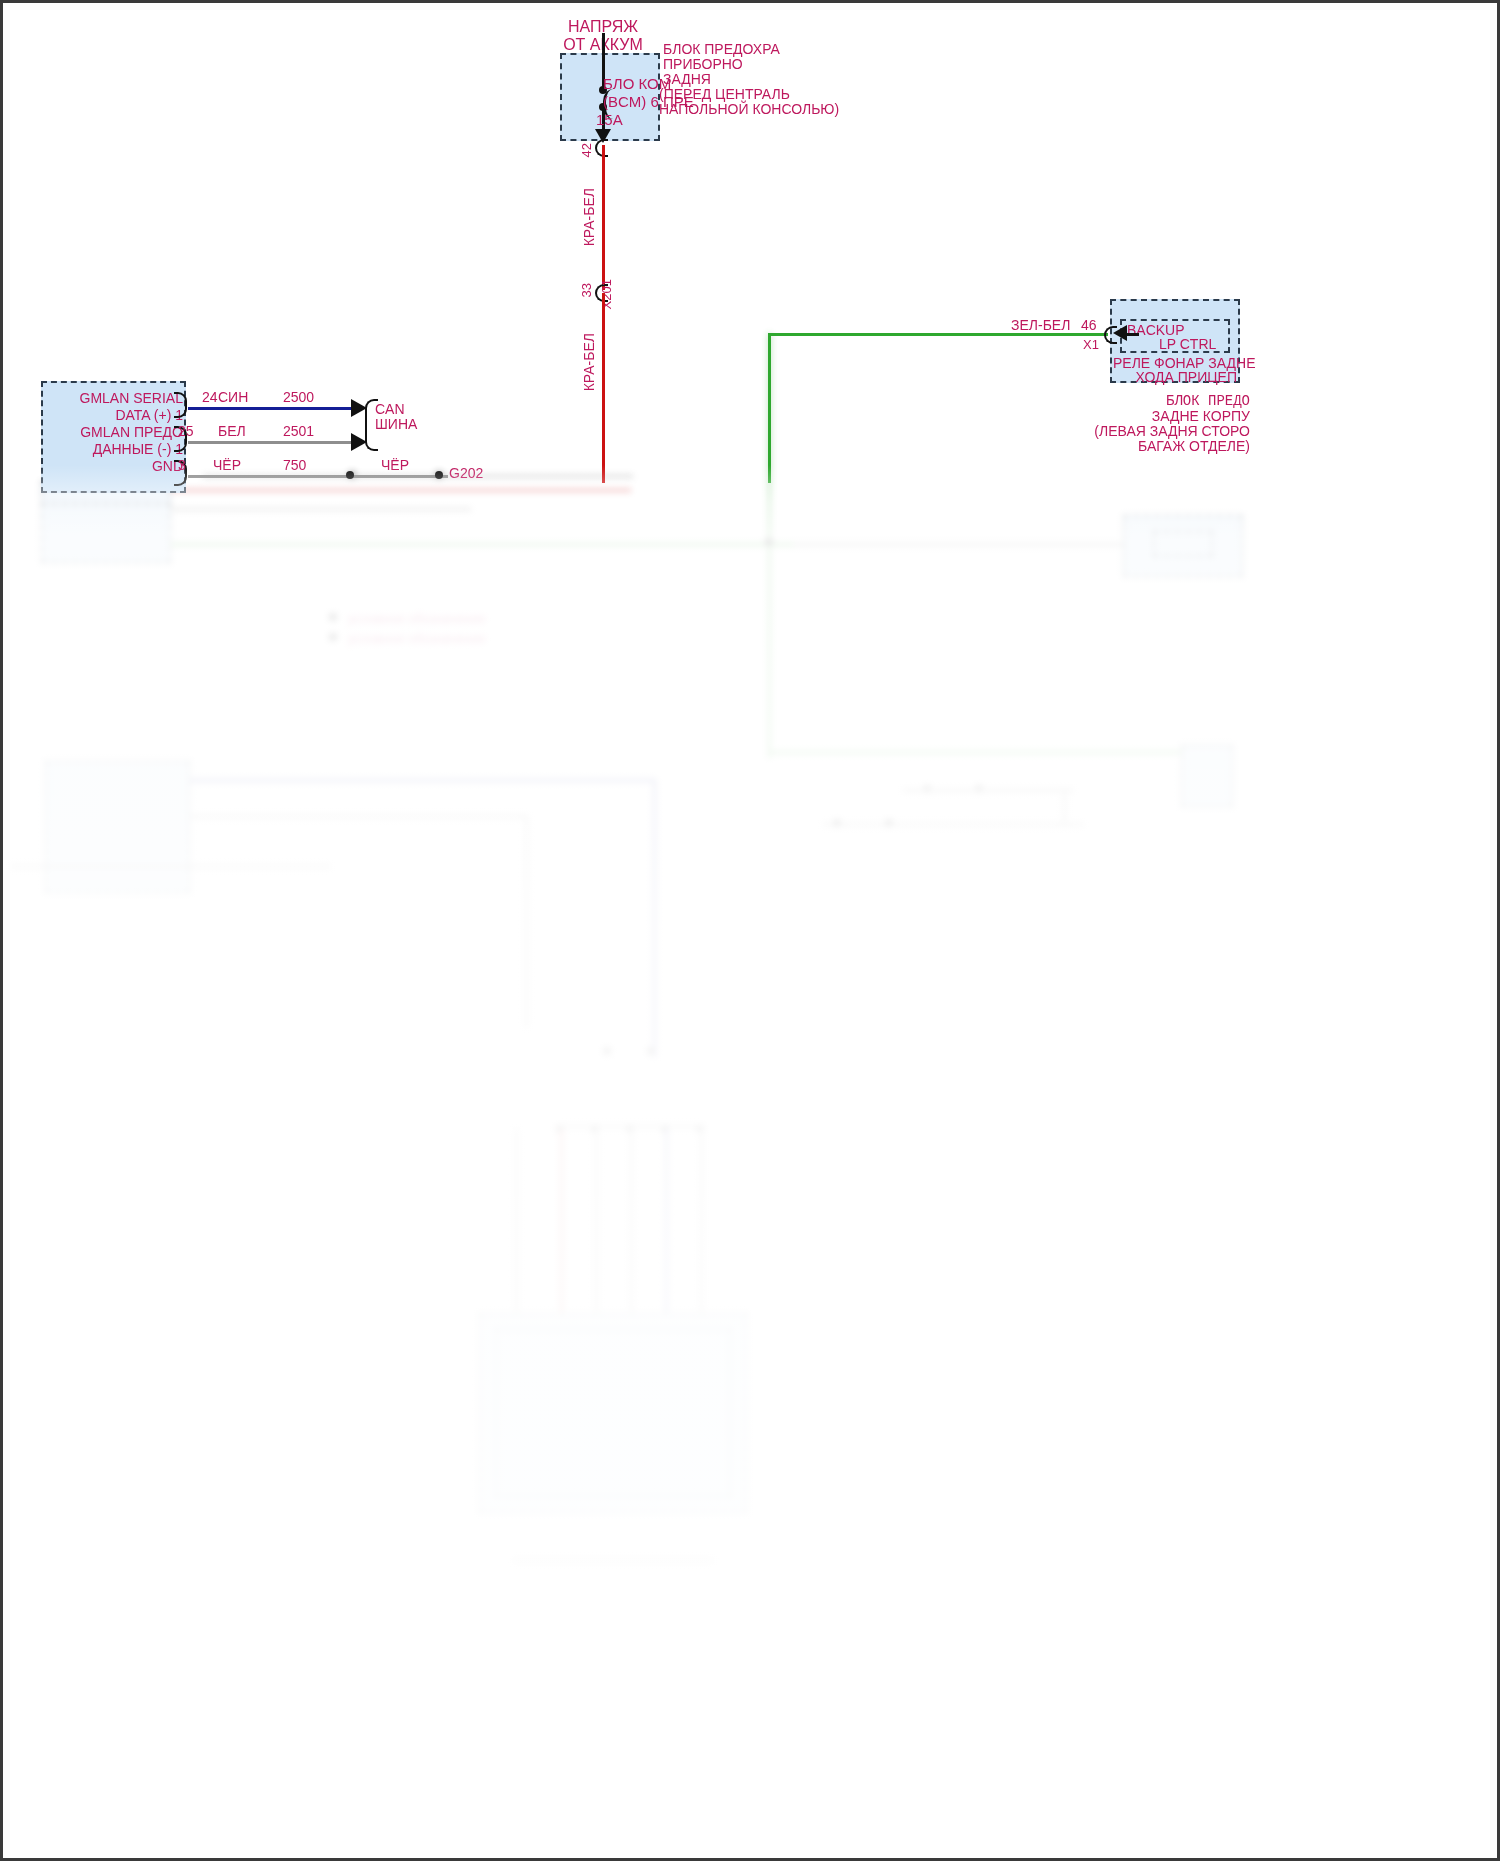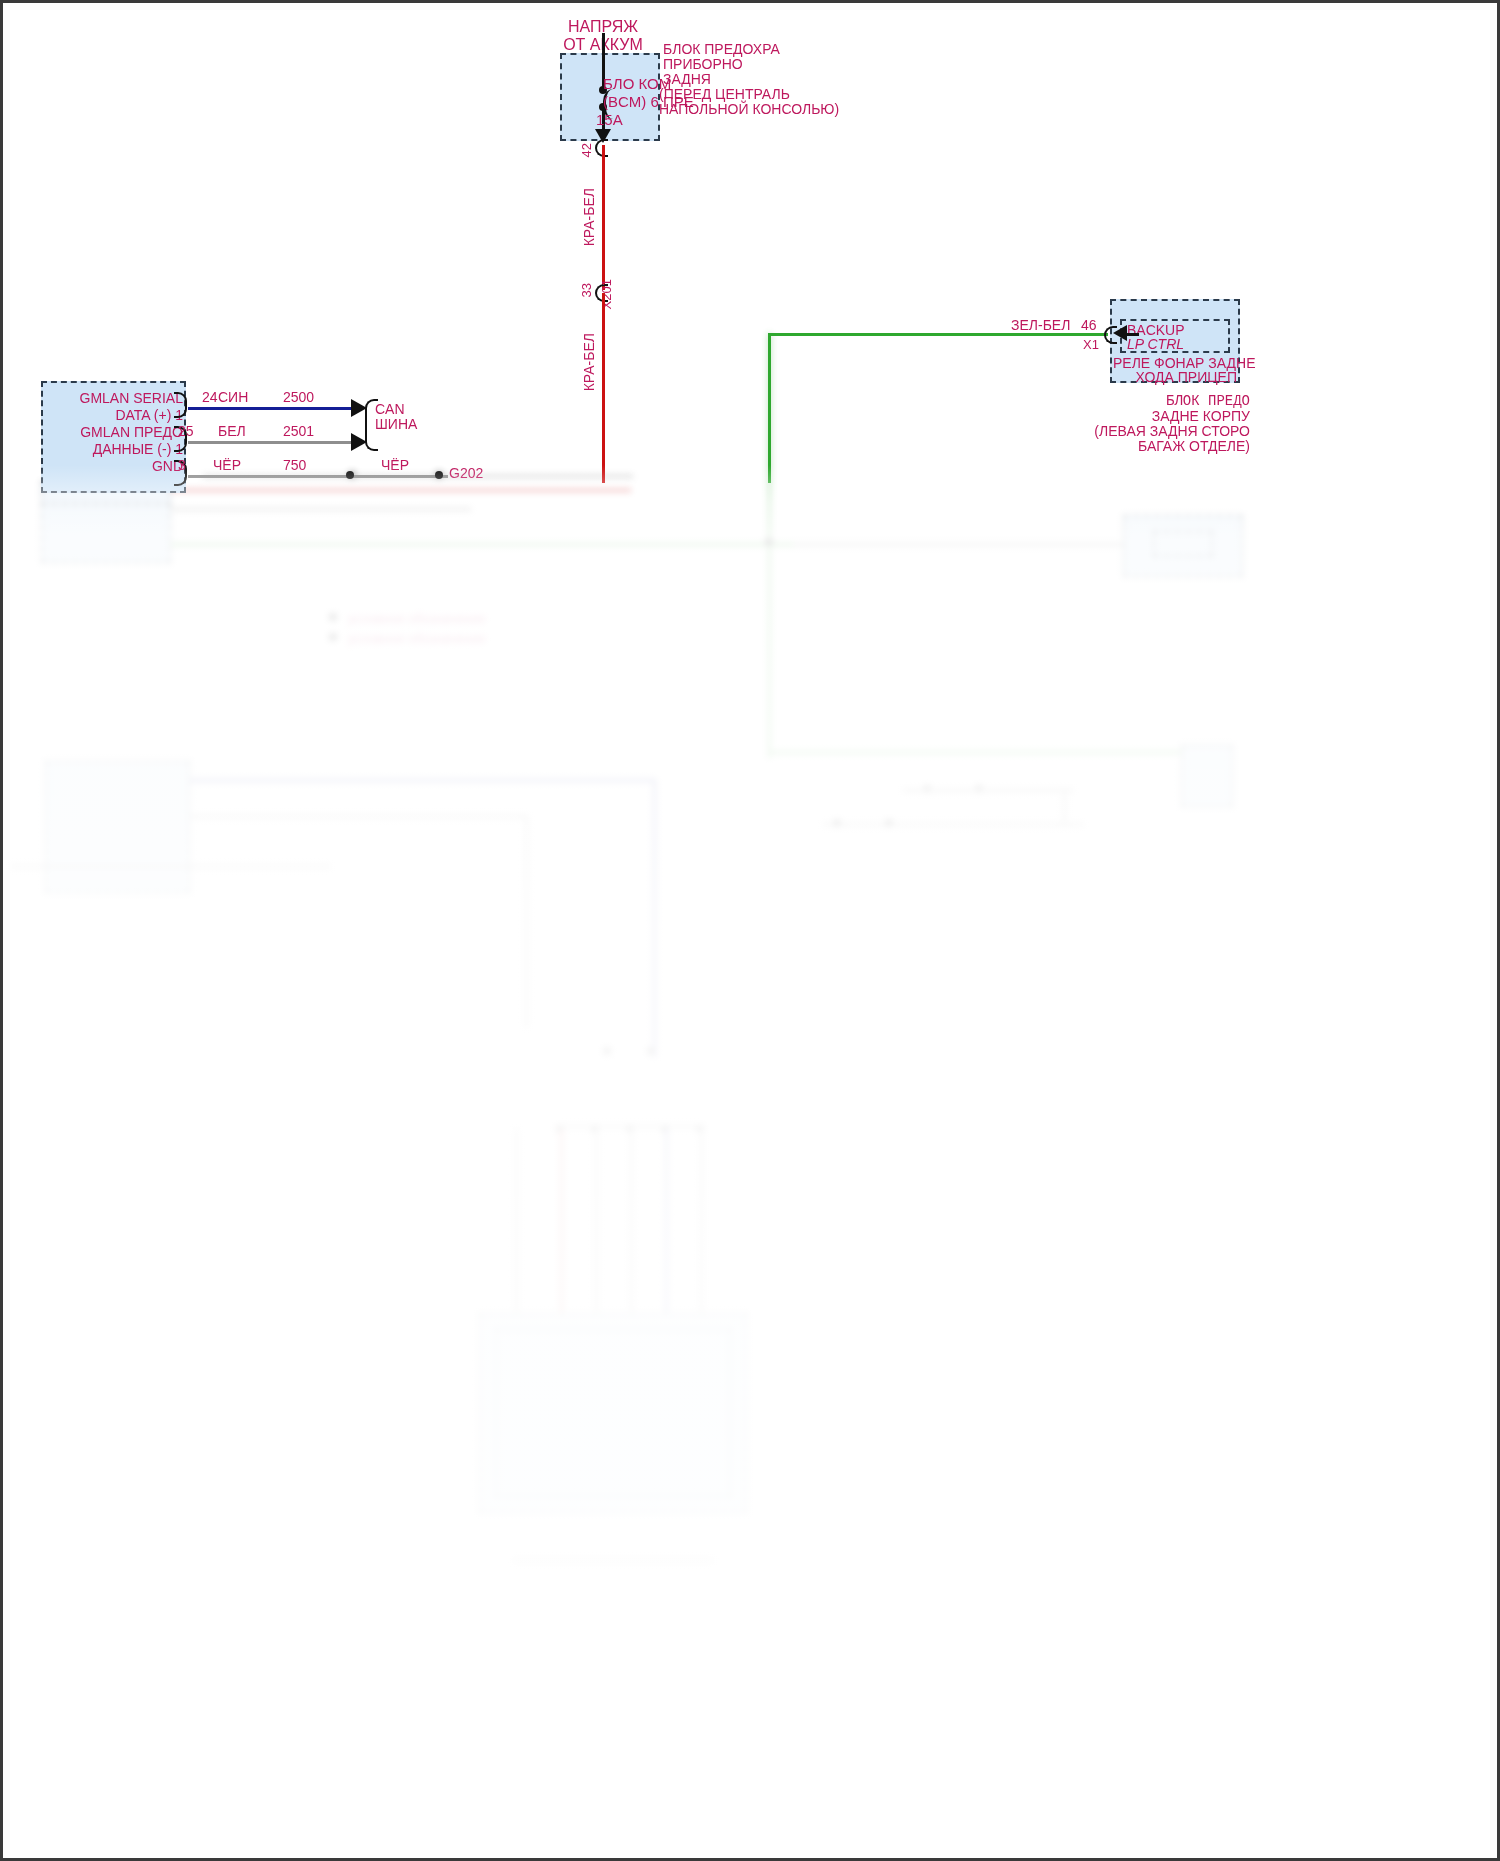--- a/index.html
+++ b/index.html
@@ -197,21 +197,21 @@
     <div class="wire h w-grey" style="left:185px;top:472px;width:260px;"></div>
     <div class="dot" style="left:343px;top:468px;"></div>
     <div class="txt t14" style="left:378px;top:454px;">ЧЁР</div>
     <div class="dot" style="left:432px;top:468px;"></div>
     <div class="txt t14" style="left:446px;top:462px;">G202</div>
 
     <div class="blk" style="left:1107px;top:296px;width:130px;height:84px;"></div>
     <div class="blk inner" style="left:1117px;top:316px;width:110px;height:34px;"></div>
 
     <div class="txt t14" style="left:1124px;top:319px;">BACKUP</div>
-    <div class="txt t14" style="left:1124px;top:333px;font-style:italic;">LP CTRL</div>
+    <div class="txt t14" style="left:1156px;top:333px;">LP CTRL</div>
     <div class="txt t14" style="left:1110px;top:352px;">РЕЛЕ ФОНАР ЗАДНЕ</div>
     <div class="txt t14 rt" style="left:1107px;top:366px;width:127px;">ХОДА ПРИЦЕП</div>
 
     <div class="txt t14 rt" style="left:1040px;top:390px;width:207px;font-family:Liberation Mono, monospace;">БЛОК ПРЕДО</div>
     <div class="txt t14 rt" style="left:1040px;top:405px;width:207px;">ЗАДНЕ КОРПУ</div>
     <div class="txt t14 rt" style="left:1010px;top:420px;width:237px;">(ЛЕВАЯ ЗАДНЯ СТОРО</div>
     <div class="txt t14 rt" style="left:1010px;top:435px;width:237px;">БАГАЖ ОТДЕЛЕ)</div>
 
     <div class="wire h w-green" style="left:765px;top:330px;width:340px;"></div>
     <div class="txt t14" style="left:1008px;top:314px;">ЗЕЛ-БЕЛ</div>

